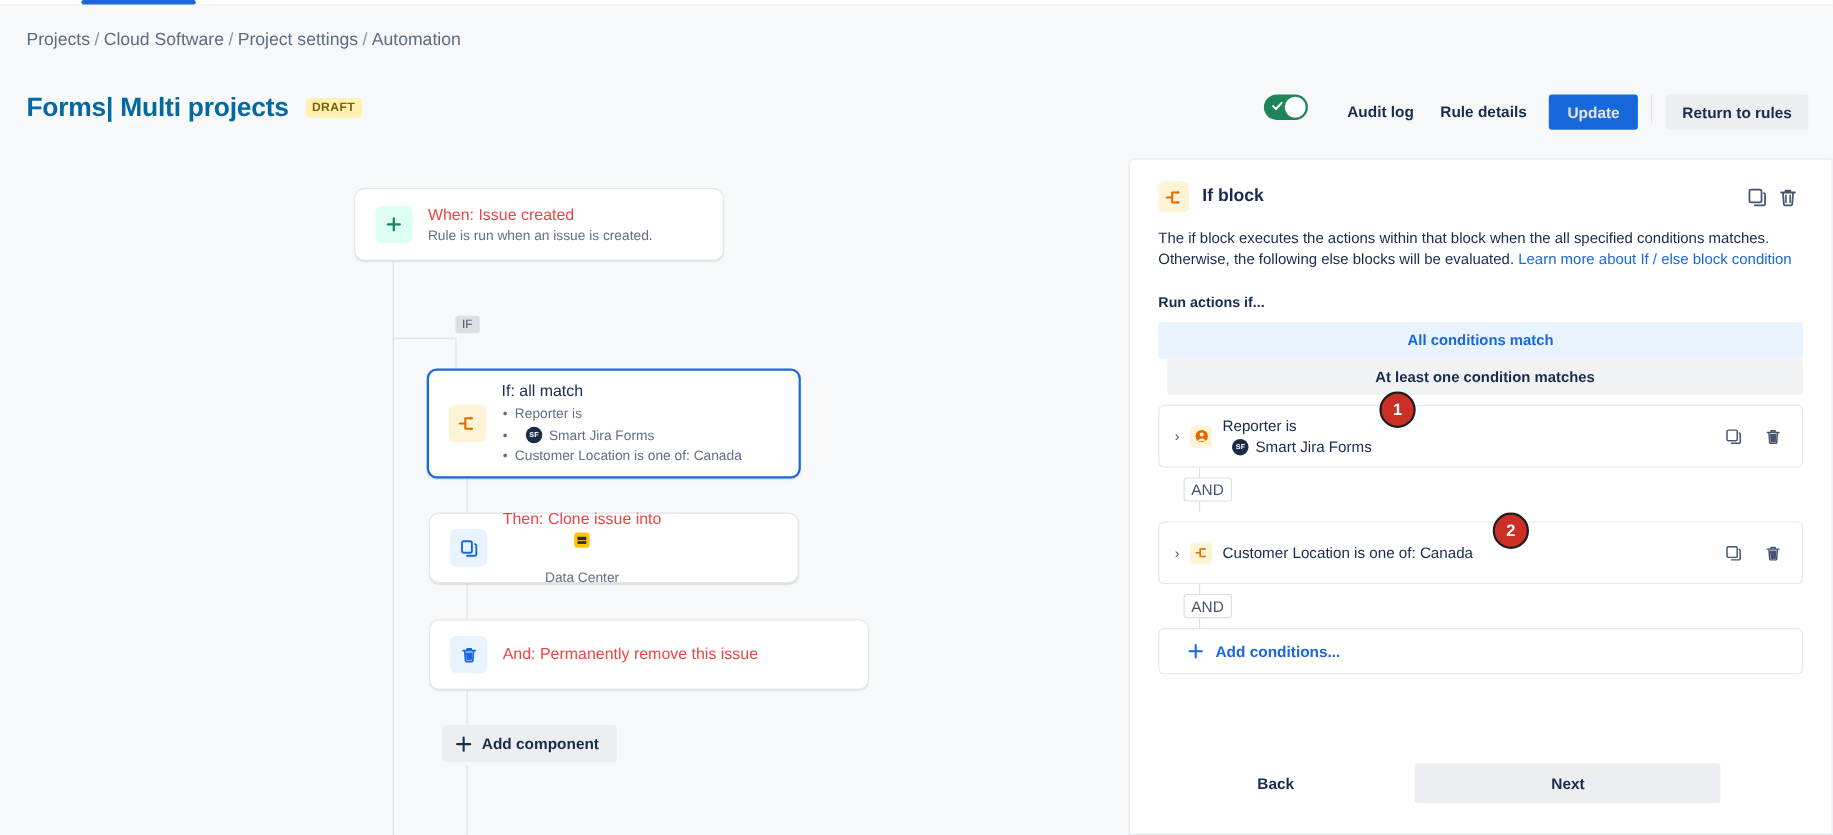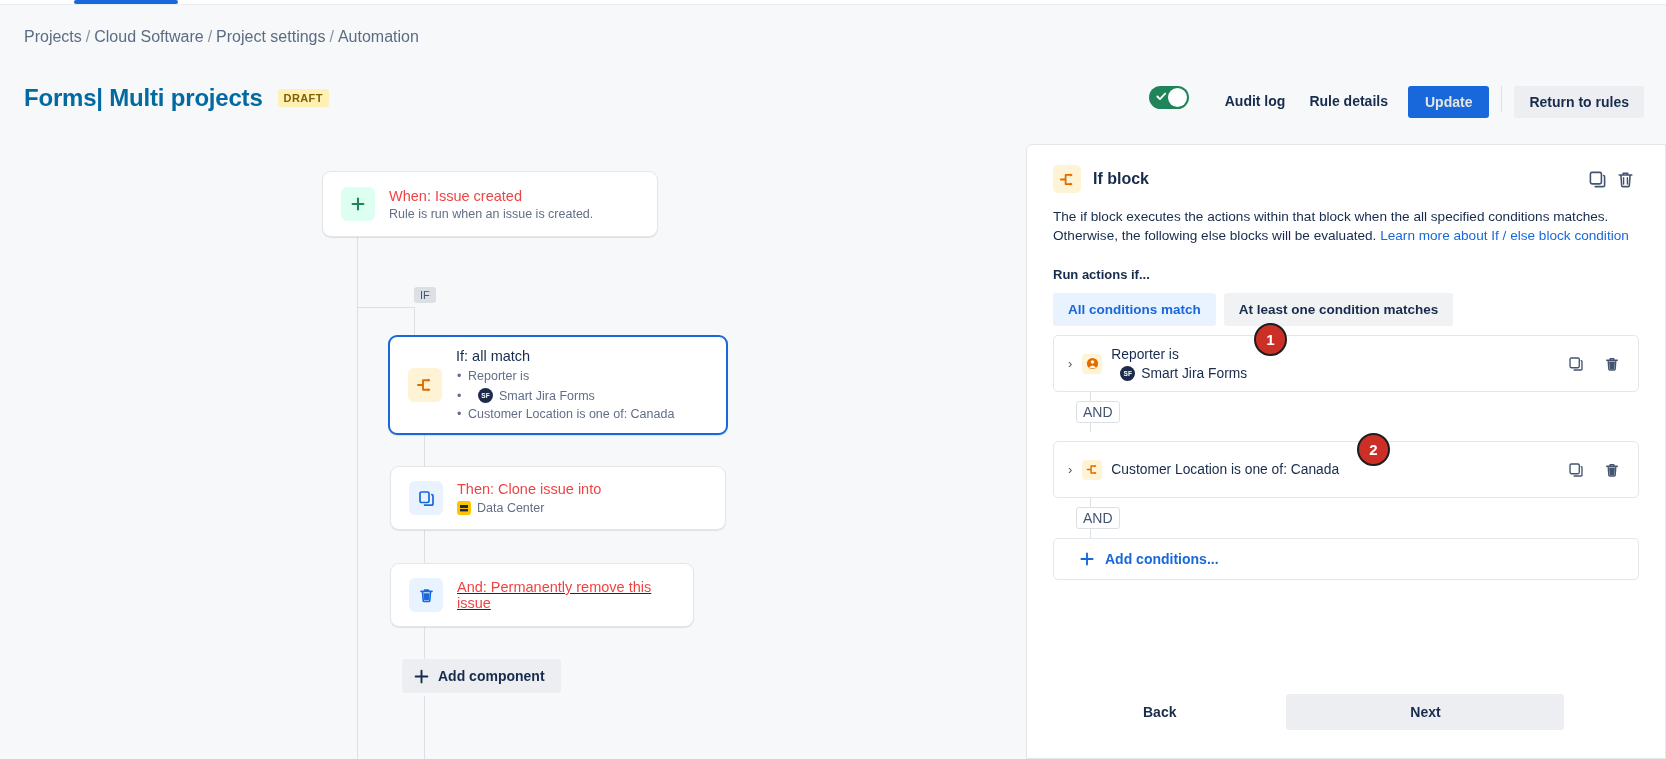--- a/index.html
+++ b/index.html
@@ -42,52 +42,52 @@
   .node .nicon { width: 34px; height: 34px; border-radius: 6px; display: flex; align-items: center; justify-content: center; flex: 0 0 auto; }
   .node .ntitle { font-size: 14.5px; color: #ef4444; }
   .node .nsub { font-size: 12.5px; color: #626f86; margin-top: 3px; }
 
   #node-trigger { left: 322px; top: 41px; width: 336px; height: 66px; }
   .ico-green { background: #dcfff1; }
   #node-if { left: 388px; top: 205px; width: 340px; height: 100px; border: 2px solid #1868db; align-items: center; }
   .ico-orange { background: #fff3d6; }
   #node-clone { left: 390px; top: 336px; width: 336px; height: 64px; }
   .ico-blue { background: #e9f2ff; }
-  #node-remove { left: 390px; top: 433px; width: 304px; height: 64px; text-decoration: underline; }
+  #node-remove { left: 390px; top: 433px; width: 400px; height: 64px; }
 
   .if-body { display: flex; flex-direction: column; }
   .if-title { font-size: 14.5px; color: #172b4d; margin-bottom: 3px; }
   .if-list { list-style: none; }
   .if-list li { font-size: 12.5px; color: #626f86; position: relative; padding-left: 12px; line-height: 18px; }
   .if-list li::before { content: "•"; position: absolute; left: 1px; color: #626f86; }
   .sf-line { display: flex; align-items: center; gap: 6px; padding-left: 22px; margin-top: 2px; }
   .sf-avatar { width: 15px; height: 15px; border-radius: 50%; background: #1d2b4a; color: #fff; font-size: 6.5px; font-weight: bold; display: flex; align-items: center; justify-content: center; letter-spacing: .2px; }
   .sf-name { font-size: 12.5px; color: #626f86; }
-  .dc-line { display: flex; align-items: center; gap: 6px; margin-top: 4px; }
+  .dc-line { display: flex; align-items: center; gap: 20px; margin-top: 4px; flex-direction: column; }
   .dc-chip { width: 14px; height: 14px; border-radius: 3px; background: #ffc400; display: flex; align-items: center; justify-content: center; }
   .dc-name { font-size: 12.5px; color: #626f86; }
 
   
   .conn { position: absolute; background: #dcdfe4; }
   .if-badge { position: absolute; left: 414px; top: 157px; background: #dcdfe4; color: #44546f; font-size: 11px; padding: 2px 6px; border-radius: 3px; }
 
   .add-comp { position: absolute; left: 402px; top: 529px; background: #eceef1; border: none; border-radius: 4px; padding: 9px 16px 9px 12px; font-size: 14px; font-weight: bold; color: #172b4d; display: flex; align-items: center; gap: 9px; cursor: pointer; font-family: inherit; }
 
   
   .panel { position: absolute; left: 1026px; top: 144px; width: 640px; height: 615px; background: #fff; border: 1px solid #e4e6ea; border-top-left-radius: 6px; }
   .panel-head { display: flex; align-items: center; padding: 20px 26px 0 26px; }
   .panel-head .picon { width: 28px; height: 28px; border-radius: 5px; background: #fff3d6; display: flex; align-items: center; justify-content: center; margin-right: 12px; }
   .panel-head h2 { font-size: 16px; font-weight: bold; color: #172b4d; }
   .panel-head .spacer { flex: 1; }
   .icon-btn { width: 28px; height: 28px; display: flex; align-items: center; justify-content: center; cursor: pointer; border-radius: 3px; }
   .panel-desc { padding: 14px 26px 0 26px; font-size: 13.6px; line-height: 19px; color: #172b4d; }
   .panel-desc a { color: #1868db; text-decoration: none; }
 
   .sec-label { padding: 22px 26px 0 26px; font-size: 13px; font-weight: bold; color: #172b4d; }
-  .seg-row { display: flex; gap: 0; padding: 11px 26px 0 26px; }
+  .seg-row { display: flex; gap: 0; padding: 11px 26px 0 26px; flex-direction: column; }
   .seg { font-size: 13.5px; font-weight: bold; padding: 9px 15px; border-radius: 3px; cursor: pointer; border: none; font-family: inherit; }
   .seg.active { background: #e9f2ff; color: #1868db; }
   .seg.inactive { background: #f1f2f4; color: #172b4d; margin-left: 8px; }
 
   .cond-label { padding: 24px 26px 0 26px; font-size: 13px; font-weight: bold; color: #172b4d; }
   .cond-wrap { position: relative; margin: 9px 26px 0 26px; }
   .cond-row { border: 1px solid #e4e6ea; border-radius: 5px; background: #fff; height: 57px; display: flex; align-items: center; padding: 0 12px 0 14px; position: relative; }
   .chev { color: #44546f; font-size: 13px; margin-right: 10px; cursor: pointer; }
   .cico { width: 20px; height: 20px; border-radius: 4px; background: #fff3d6; display: flex; align-items: center; justify-content: center; margin-right: 9px; flex: 0 0 auto; }
   .ctext { font-size: 13.8px; color: #172b4d; line-height: 17px; }

